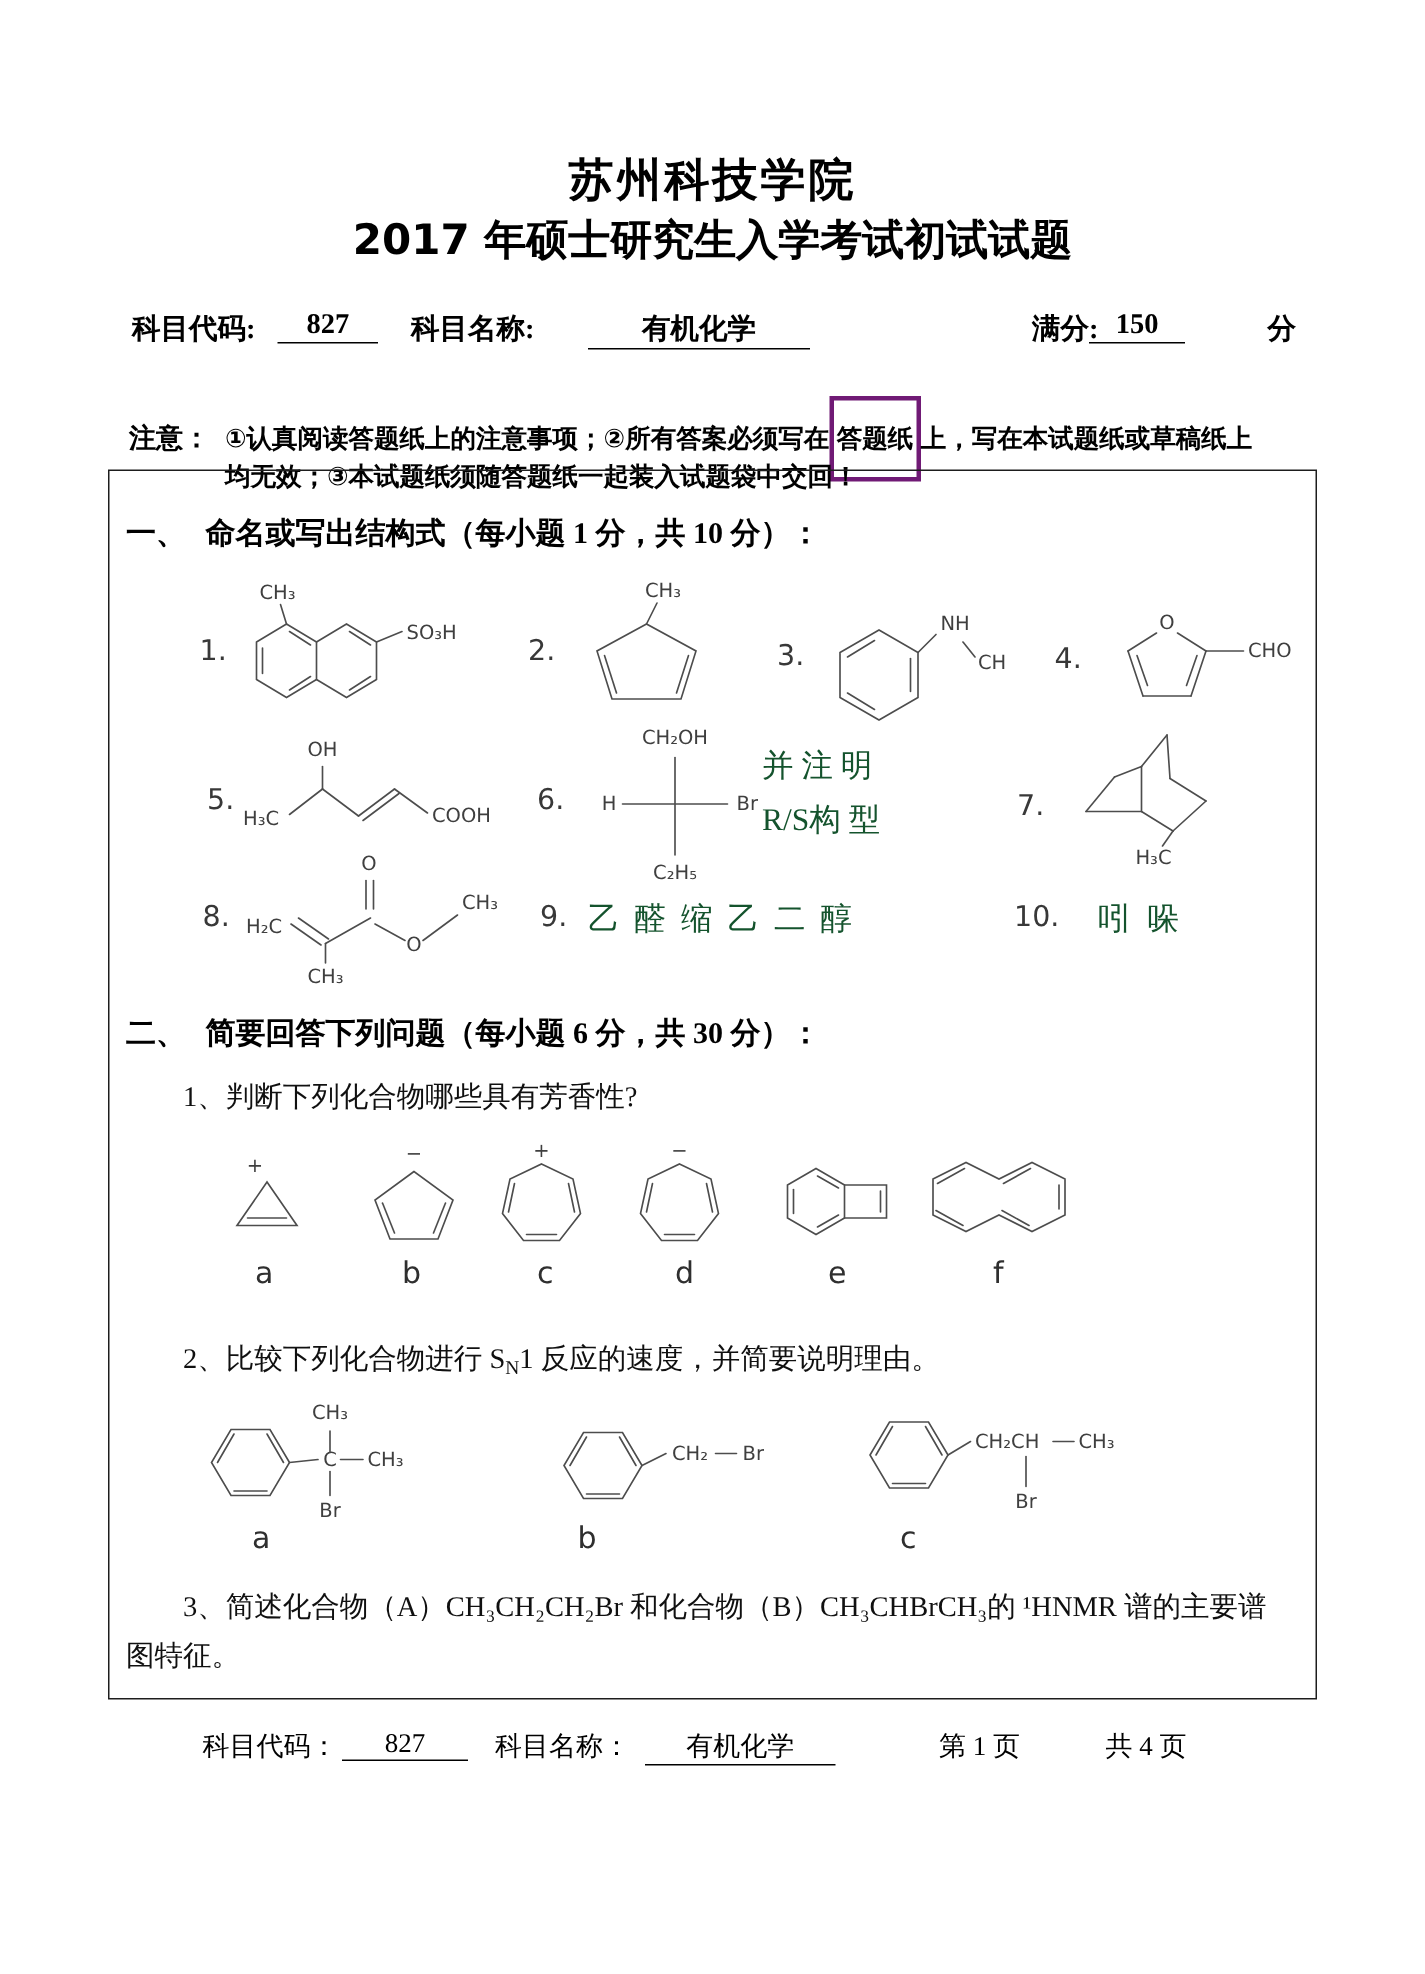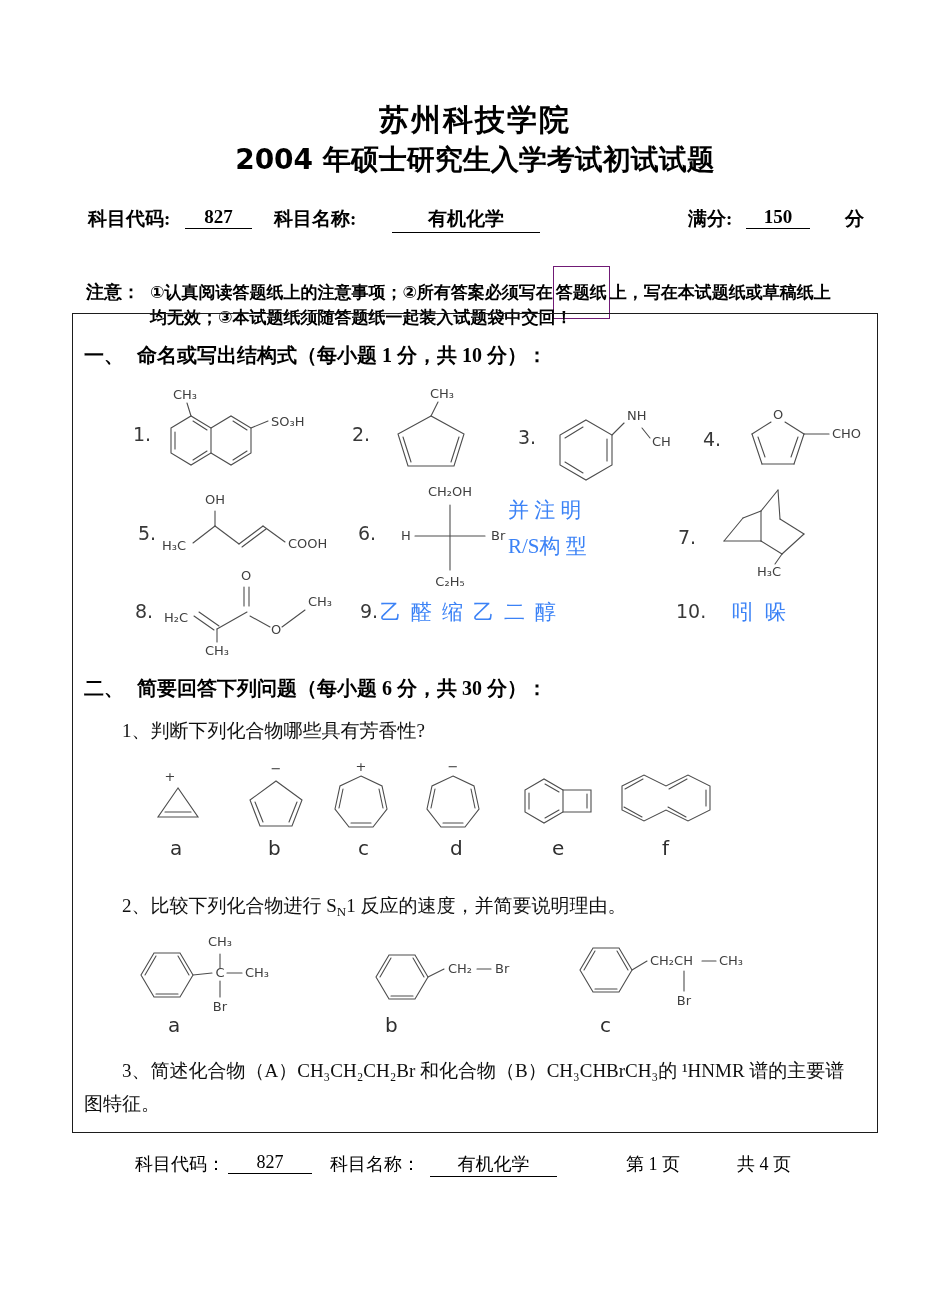--- a/index.html
+++ b/index.html
@@ -8,46 +8,46 @@
   .abs{position:absolute;}
   .title1{left:0;top:100px;width:100%;text-align:center;font-size:30px;font-weight:700;
           font-family:"DejaVu Sans","Liberation Sans",sans-serif;letter-spacing:2px;}
   .title2{left:0;top:141px;width:100%;text-align:center;font-size:28px;font-weight:700;
           font-family:"DejaVu Sans","Liberation Sans",sans-serif;}
   .subj{font-size:19px;font-weight:700;top:206px;}
   .uline{border-bottom:1.6px solid #000;display:inline-block;text-align:center;}
   .notice{left:86px;top:251px;width:795px;display:flex;font-weight:700;margin-top:29px;}
   .notice-label{font-size:18px;width:64px;flex:0 0 64px;}
   .notice-body{font-size:17px;line-height:25px;}
-  .boxed{border:1px solid #701a75;padding:16px 2px;}
+  .boxed{border:3px solid #701a75;padding:16px 2px;}
   .content-border{left:72px;top:313px;width:804px;height:818px;border:1.5px solid #1d1d1d;}
   .sec-head{font-size:20px;font-weight:700;}
   .qtext{font-size:19px;color:#101010;}
   .num{font-family:"DejaVu Sans","Liberation Sans",sans-serif;font-size:19px;color:#383838;}
-  .cnlabel{font-size:21px;color:#3b82f6;}
+  .cnlabel{font-size:21px;color:#14532d;}
   .sublabel{font-family:"DejaVu Sans","Liberation Sans",sans-serif;font-size:20px;color:#2f2f2f;}
   .chem line,.chem polyline,.chem polygon{stroke:#4d4d4d;stroke-width:1.1;fill:none;stroke-linecap:round;}
   .chem text{font-family:"DejaVu Sans","Liberation Sans",sans-serif;font-size:13px;fill:#3f3f3f;}
   sub.sn{font-size:13px;vertical-align:-4px;}
   .footer-row{font-size:18px;top:1152px;}
 </style>
 </head>
 <body>
 
 <div class="page">
 
   <div class="abs title1">苏州科技学院</div>
-  <div class="abs title2">2004 年硕士研究生入学考试初试试题</div>
+  <div class="abs title2">2017 年硕士研究生入学考试初试试题</div>
 
   <span class="abs subj" style="left:88px">科目代码:</span>
   <span class="abs subj uline" style="left:185px;width:67px">827</span>
   <span class="abs subj" style="left:274px">科目名称:</span>
   <span class="abs subj uline" style="left:392px;width:148px">有机化学</span>
   <span class="abs subj" style="left:688px">满分:</span>
-  <span class="abs subj uline" style="left:746px;width:64px">150</span>
+  <span class="abs subj uline" style="left:726px;width:64px">150</span>
   <span class="abs subj" style="left:845px">分</span>
 
   <div class="abs notice">
     <span class="notice-label">注意：</span>
     <span class="notice-body">
       <span>①认真阅读答题纸上的注意事项；②所有答案必须写在</span><span class="boxed">答题纸</span><span>上，写在本试题纸或草稿纸上</span>
       <span style="display:block">均无效；③本试题纸须随答题纸一起装入试题袋中交回！</span>
     </span>
   </div>
 
@@ -157,21 +157,21 @@
     <line x1="86" y1="42" x2="86" y2="23"></line>
     <line x1="91" y1="42" x2="91" y2="23"></line>
     <text x="88" y="16" text-anchor="middle">O</text>
     <line x1="92" y1="52" x2="112" y2="63"></line>
     <text x="118" y="70" text-anchor="middle">O</text>
     <line x1="124" y1="63" x2="147" y2="46"></line>
     <text x="150" y="42">CH₃</text>
   </svg>
 
   <span class="abs num" style="left:360px;top:600px">9.</span>
-  <div class="abs cnlabel" style="left:380px;top:598px;letter-spacing:10px">乙醛缩乙二醇</div>
+  <div class="abs cnlabel" style="left:392px;top:598px;letter-spacing:10px">乙醛缩乙二醇</div>
 
   <span class="abs num" style="left:676px;top:600px">10.</span>
   <div class="abs cnlabel" style="left:732px;top:598px;letter-spacing:12px">吲哚</div>
 
   <span class="abs sec-head" style="left:84px;top:675px">二、</span>
   <span class="abs sec-head" style="left:137px;top:675px">简要回答下列问题（每小题 6 分，共 30 分）：</span>
 
   <div class="abs qtext" style="left:122px;top:718px">1、判断下列化合物哪些具有芳香性?</div>
 
   <svg class="abs chem" style="left:152px;top:770px" width="58" height="62" viewBox="0 0 58 62">

